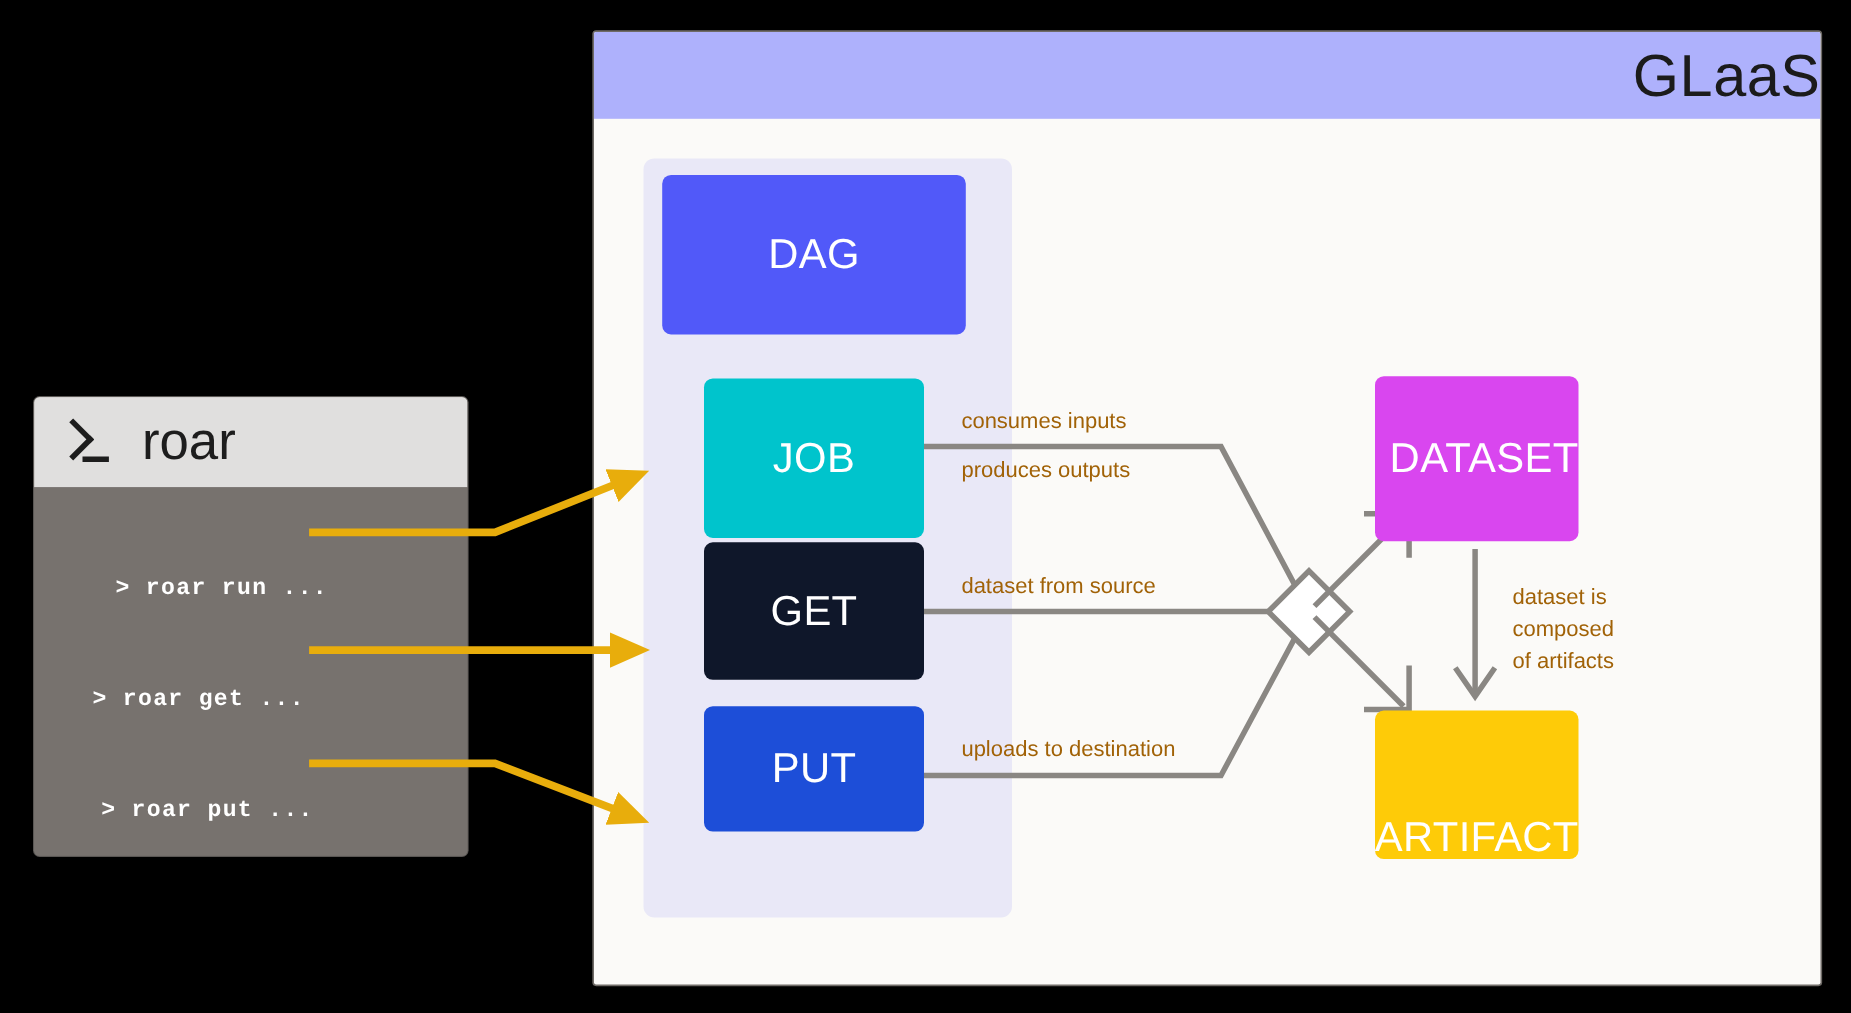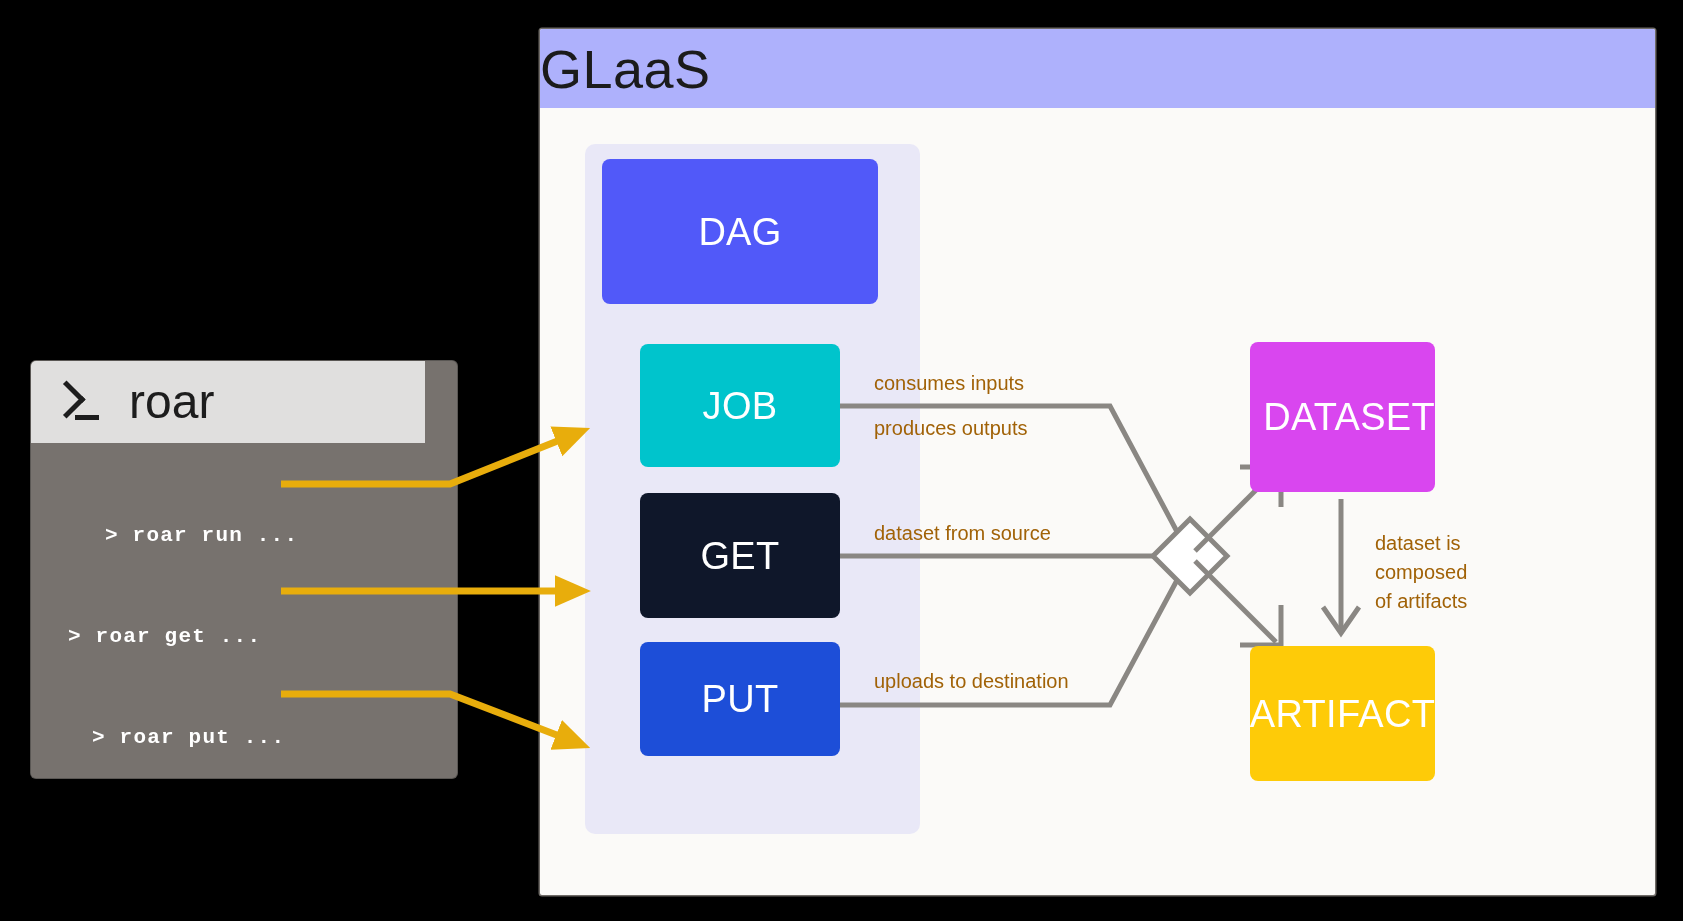--- a/index.html
+++ b/index.html
@@ -23,21 +23,20 @@
   #terminal {
     position: absolute;
     left: 31px;
     top: 361px;
     width: 394px;
     height: 417px;
     border-radius: 5px;
     box-shadow: 0 0 0 1px #5a5754;
     overflow: hidden;
     background: #77726e;
-    padding-left: 32px;
   }
   #terminal-titlebar {
     position: absolute;
     left: 0; top: 0;
     width: 394px;
     height: 82px;
     background: #e0dfde;
     display: flex;
     align-items: center;
   }
@@ -80,21 +79,21 @@
     position: absolute;
     left: 37px;
     font-family: "Liberation Mono", monospace;
     font-size: 21px;
     font-weight: bold;
     color: #ffffff;
     white-space: pre;
     letter-spacing: 1.2px;
   }
   .term-line.l0 { top: 81px; margin-left: 37px; }
-  .term-line.l1 { top: 182px; }
+  .term-line.l1 { top: 182px; margin-left: 16px; }
   .term-line.l2 { top: 283px; margin-left: 24px; }
 
   
   #glaas {
     position: absolute;
     left: 540px;
     top: 29px;
     width: 1115px;
     height: 866px;
     background: #fbfaf8;
@@ -103,21 +102,21 @@
     overflow: hidden;
   }
   #glaas-header {
     position: absolute;
     left: 0; top: 0;
     width: 1115px;
     height: 79px;
     background: #aeb1fc;
     display: flex;
     align-items: center;
-    justify-content: flex-start;
+    justify-content: flex-end;
   }
   #glaas-title {
     font-size: 54px;
     color: #1b1b1b;
     font-weight: normal;
     line-height: 1;
     letter-spacing: 0.5px;
   }
 
   
@@ -137,25 +136,25 @@
     border-radius: 8px;
     display: flex;
     align-items: center;
     justify-content: center;
     color: #ffffff;
     font-size: 38px;
     line-height: 1;
     letter-spacing: 0.3px;
   }
   #node-dag  { left: 62px;  top: 130px; width: 276px; height: 145px; background: #5159f9; }
-  #node-job  { left: 100px; top: 315px; width: 200px; height: 123px; background: #00c4cc; }
+  #node-job  { left: 100px; top: 315px; width: 200px; height: 145px; background: #00c4cc; }
   #node-get  { left: 100px; top: 464px; width: 200px; height: 125px; background: #0f172a; }
   #node-put  { left: 100px; top: 613px; width: 200px; height: 114px; background: #1d4ed8; }
   #node-dataset  { left: 710px; top: 313px; width: 185px; height: 150px; background: #d946ef; justify-content: flex-end; }
-  #node-artifact { left: 710px; top: 617px; width: 185px; height: 135px; background: #fecb08; }
+  #node-artifact { left: 710px; top: 617px; width: 185px; height: 135px; background: #fecb08; align-items: flex-end; }
 
   
   .edge-label {
     position: absolute;
     font-size: 20px;
     color: #a16207;
     line-height: 1.4;
     white-space: nowrap;
   }
   #lbl-consumes { left: 334px; top: 340px; }

